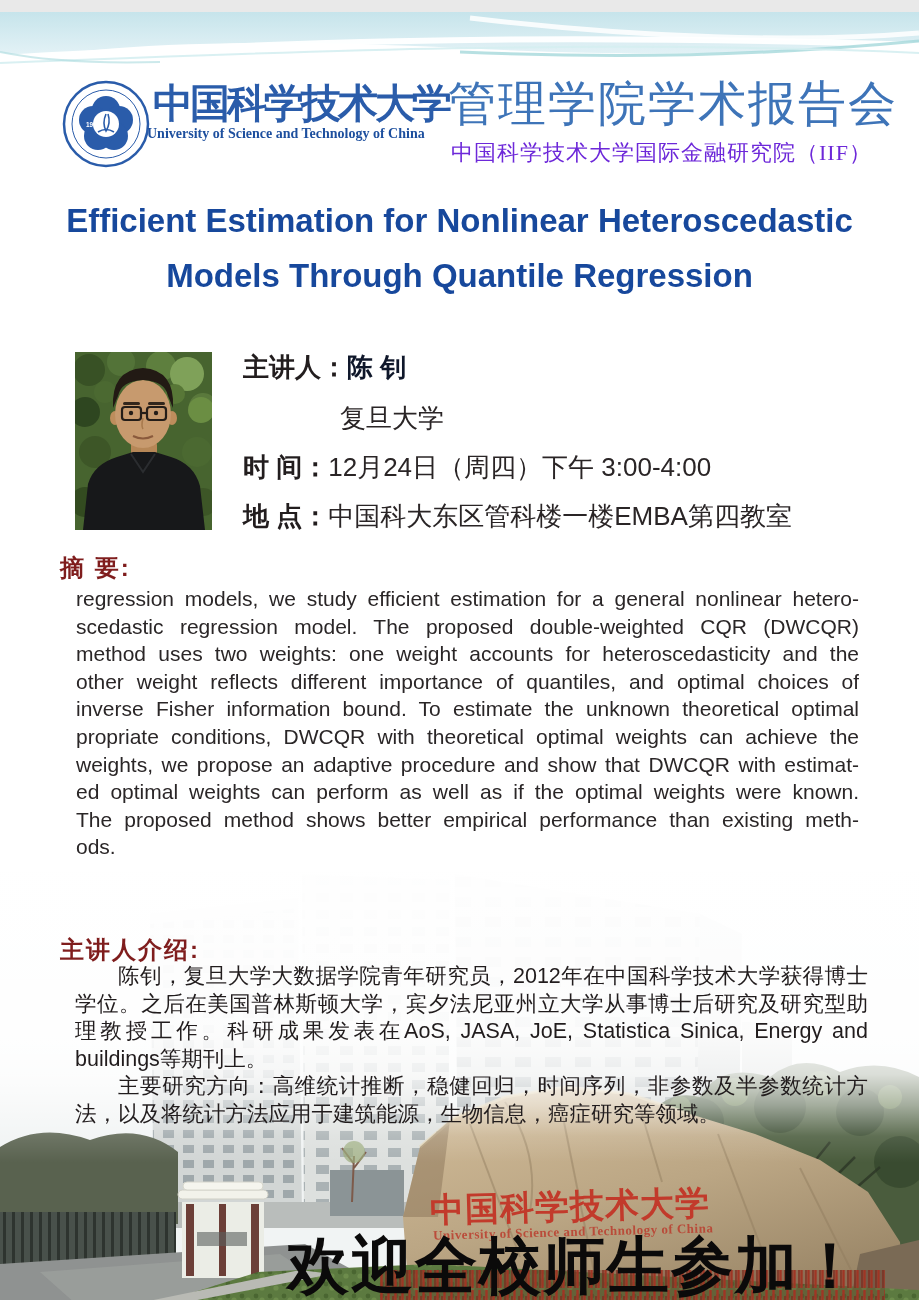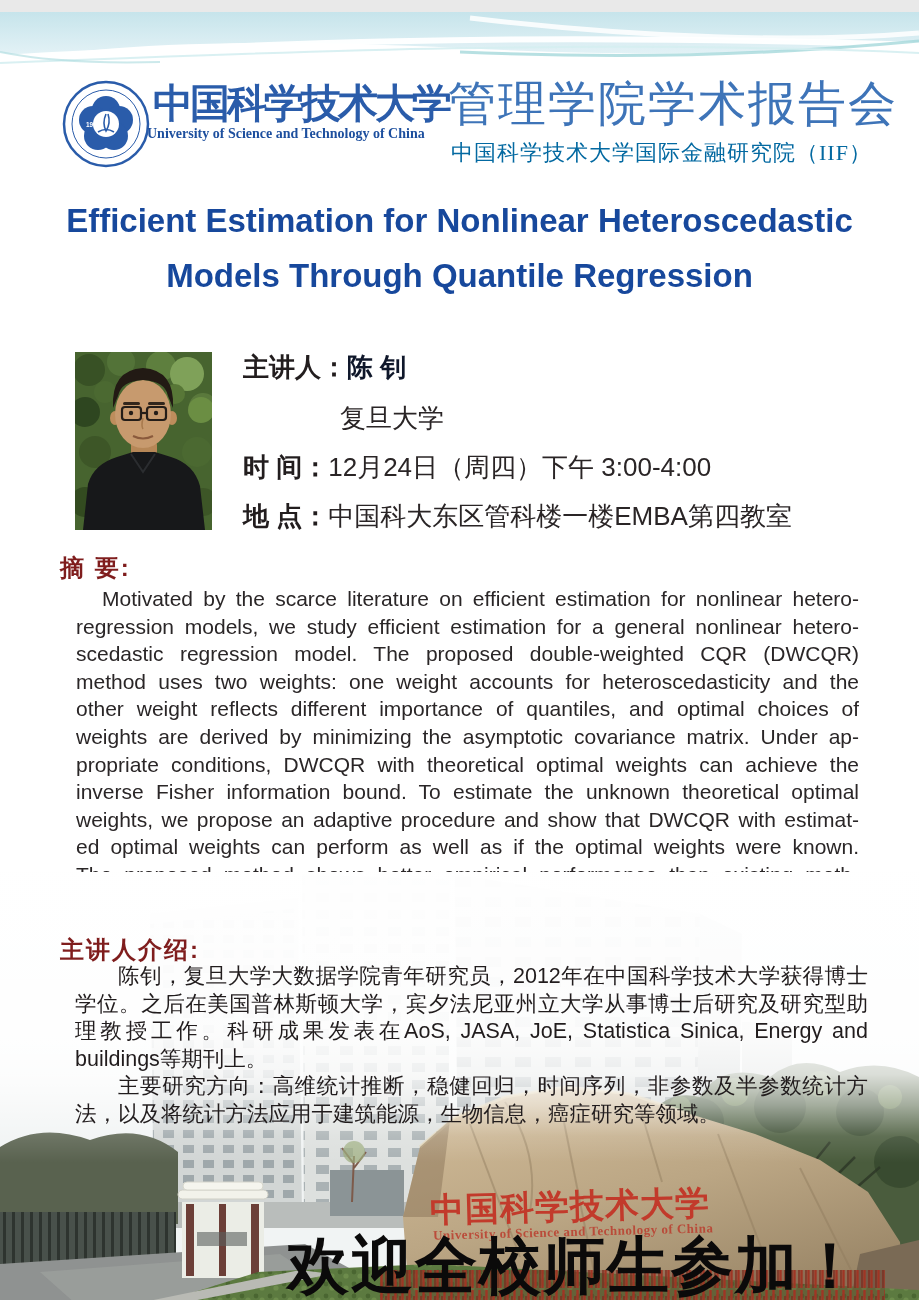--- a/index.html
+++ b/index.html
@@ -9,21 +9,21 @@
     font-family:"Liberation Sans","DejaVu Sans",sans-serif;
   }
   .abs{position:absolute;}
   
   .uni-cn{left:153px;top:64px;font-size:40px;font-weight:bold;color:#2a5caa;
           letter-spacing:-3px;white-space:nowrap;}
   .uni-en{left:147px;top:114px;font-size:14px;font-weight:bold;color:#1d4f9e;
           font-family:"Liberation Serif","DejaVu Serif",serif;white-space:nowrap;}
   .series-title{left:448px;top:60px;font-size:48px;color:#3e74b8;letter-spacing:2px;
           white-space:nowrap;}
-  .series-sub{left:451px;top:126px;font-size:22px;color:#0369a1;letter-spacing:1px;
+  .series-sub{left:451px;top:126px;font-size:22px;color:#6d28d9;letter-spacing:1px;
           font-family:"Liberation Serif","DejaVu Serif",serif;white-space:nowrap;}
   
   .main-title{left:0;top:190px;width:919px;text-align:center;color:#17489c;
           font-family:Liberation Sans, sans-serif;font-weight:bold;
           font-size:33px;}
   .main-title .t2{margin-top:17px;}
   
   .sp-row{font-size:26px;color:#2a2526;white-space:nowrap;}
   .sp-label{font-weight:bold;color:#221d1e;}
   .sp-name{font-weight:bold;color:#0f172a;}
@@ -136,28 +136,26 @@
   <div class="abs sp-row" style="left:340px;top:389px;">复旦大学</div>
   <div class="abs sp-row" style="left:243px;top:438px;">
     <span class="sp-label">时  间：</span><span>12月24日（周四）下午 3:00-4:00</span>
   </div>
   <div class="abs sp-row" style="left:243px;top:487px;">
     <span class="sp-label">地  点：</span><span>中国科大东区管科楼一楼EMBA第四教室</span>
   </div>
 
   <div class="abs sec-head" style="top:540px;">摘 要:</div>
   <div class="abs abs-lines">
-    <div class="abs-line first">Motivated by the scarce literature on efficient estimation for nonlinear hetero-</div>
     <div class="abs-line">regression models, we study efficient estimation for a general nonlinear hetero-</div>
     <div class="abs-line">scedastic regression model. The proposed double-weighted CQR (DWCQR)</div>
     <div class="abs-line">method uses two weights: one weight accounts for heteroscedasticity and the</div>
     <div class="abs-line">other weight reflects different importance of quantiles, and optimal choices of</div>
-    <div class="abs-line">weights are derived by minimizing the asymptotic covariance matrix. Under ap-</div>
+    <div class="abs-line">inverse Fisher information bound. To estimate the unknown theoretical optimal</div>
     <div class="abs-line">propriate conditions, DWCQR with theoretical optimal weights can achieve the</div>
-    <div class="abs-line">inverse Fisher information bound. To estimate the unknown theoretical optimal</div>
     <div class="abs-line">weights, we propose an adaptive procedure and show that DWCQR with estimat-</div>
     <div class="abs-line">ed optimal weights can perform as well as if the optimal weights were known.</div>
     <div class="abs-line">The proposed method shows better empirical performance than existing meth-</div>
     <div class="abs-line last">ods.</div>
   </div>
 
   <svg class="abs" style="left:0;top:860px;" width="919" height="440" viewBox="0 0 919 440">
     <defs>
       <linearGradient id="rockg" x1="0" y1="0" x2="0.6" y2="1">
         <stop offset="0" stop-color="#d4be9b"></stop>

